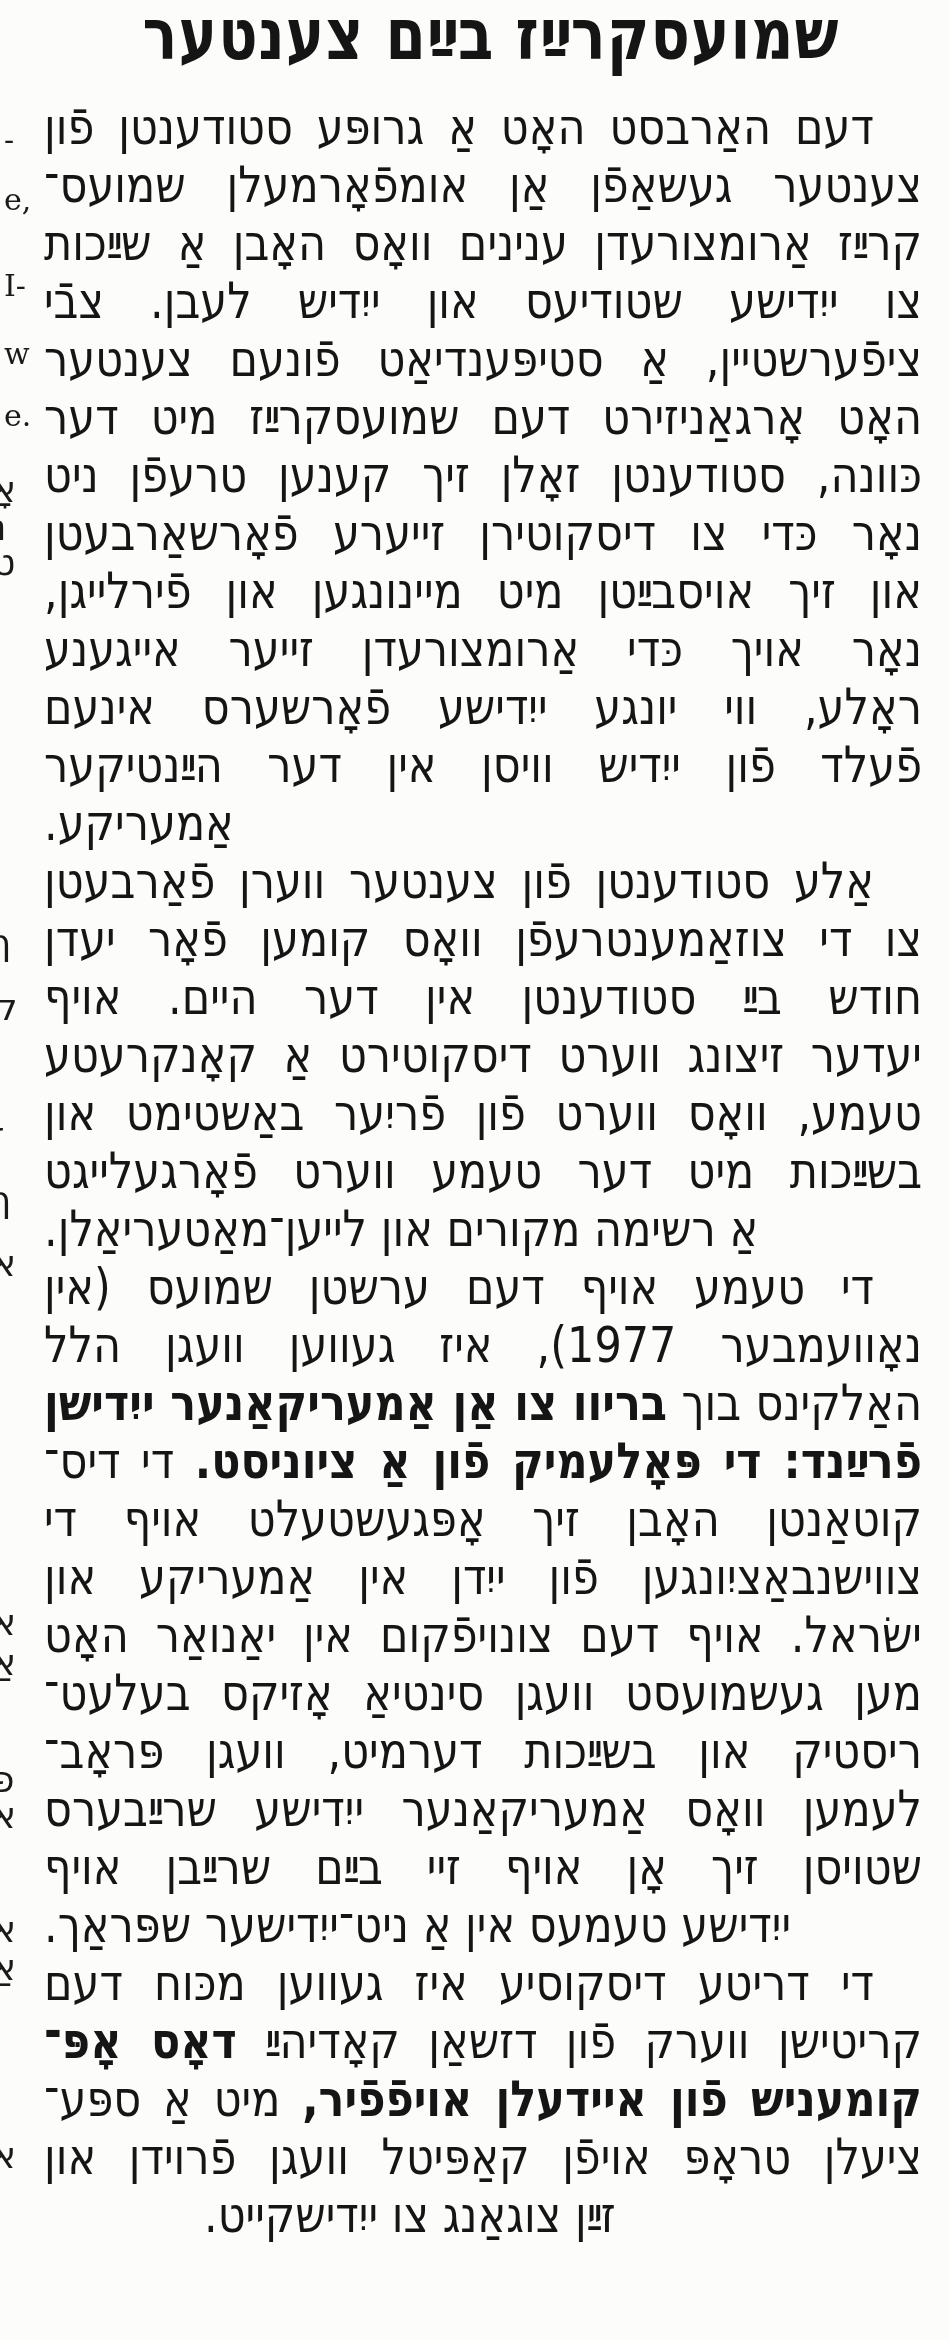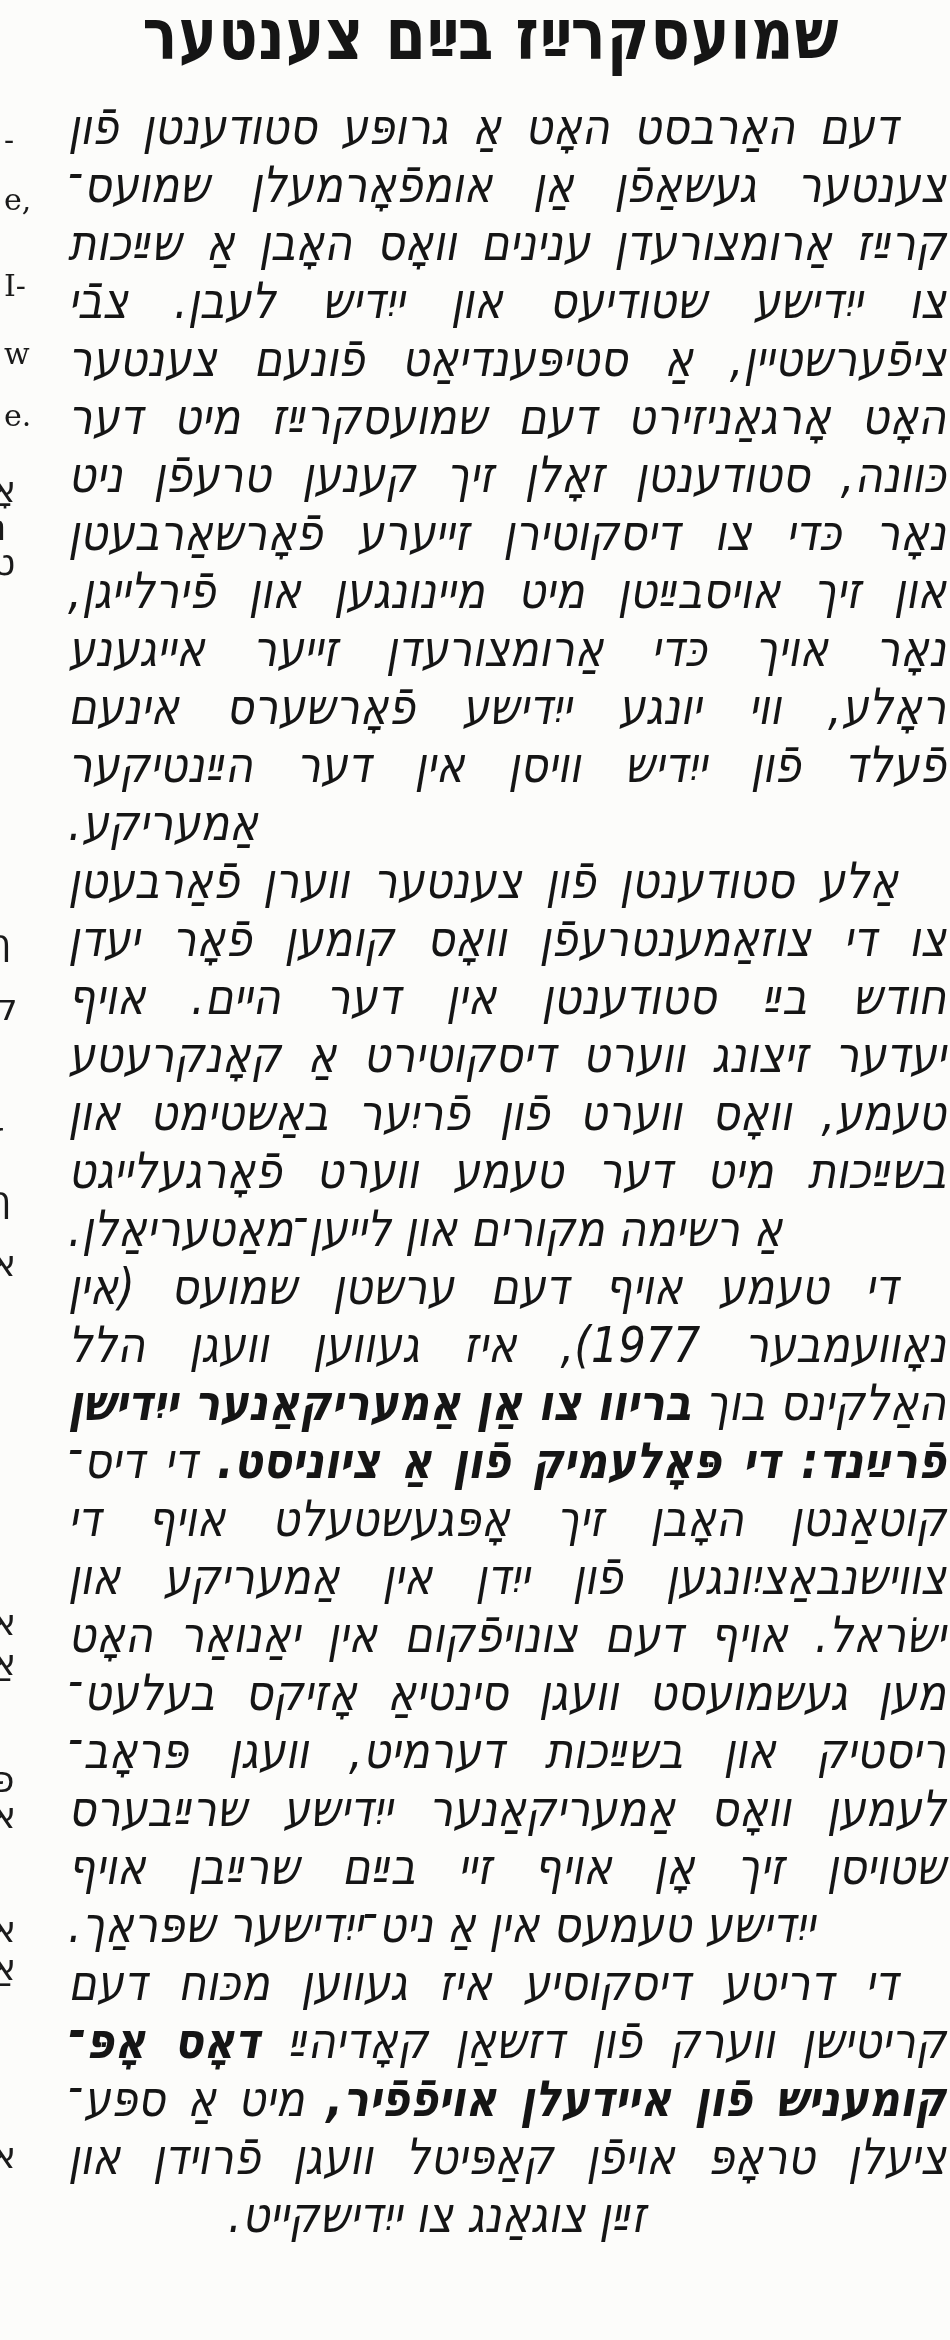--- a/index.html
+++ b/index.html
@@ -9,23 +9,22 @@
     font-family:"DejaVu Sans",sans-serif;
   }
   .headline{
     position:absolute;top:4px;left:52px;width:878px;
     direction:rtl;text-align:center;
     font-size:58px;font-weight:bold;line-height:64px;
     transform:scaleY(1.22);transform-origin:50% 60%;
     letter-spacing:1px;white-space:nowrap;
   }
   .column{
-    position:absolute;top:98px;left:68px;width:878px;
+    position:absolute;top:98px;left:44px;width:878px;
     direction:rtl;
-    font-style:italic;
   }
   .line{
     direction:rtl;height:58px;line-height:58px;font-size:43px;
     text-align:justify;text-align-last:justify;
     transform:scaleY(1.16);transform-origin:50% 50%;
     white-space:nowrap;
   }
   .line .bold{font-weight:bold;}
   .line.first{text-indent:48px;}
   .line.last-left{text-align-last:left;}

